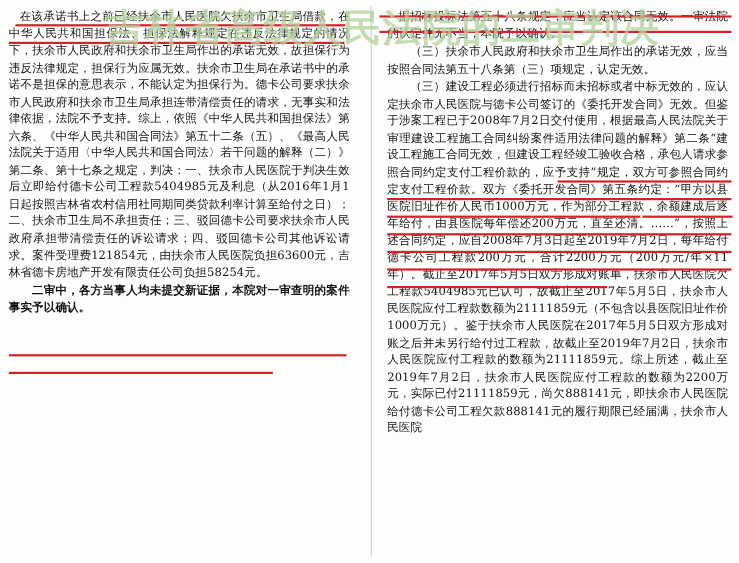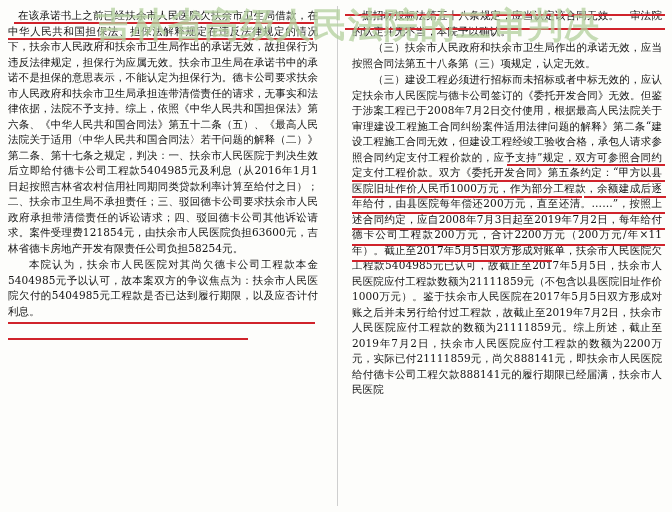--- a/index.html
+++ b/index.html
@@ -73,21 +73,21 @@
 </style>
 </head>
 <body>
 
 <div class="page">
 
   <div class="divider"></div>
 
   <div class="col col-left">
     <p class="para indent2">在该承诺书上之前已经扶余市人民医院欠扶余市卫生局借款，在中华人民共和国担保法、担保法解释规定在违反法律规定的情况下，扶余市人民政府和扶余市卫生局作出的承诺无效，故担保行为违反法律规定，担保行为应属无效。扶余市卫生局在承诺书中的承诺不是担保的意思表示，不能认定为担保行为。德卡公司要求扶余市人民政府和扶余市卫生局承担连带清偿责任的请求，无事实和法律依据，法院不予支持。综上，依照《中华人民共和国担保法》第六条、《中华人民共和国合同法》第五十二条（五）、《最高人民法院关于适用〈中华人民共和国合同法〉若干问题的解释（二）》第二条、第十七条之规定，判决：一、扶余市人民医院于判决生效后立即给付德卡公司工程款5404985元及利息（从2016年1月1日起按照吉林省农村信用社同期同类贷款利率计算至给付之日）；二、扶余市卫生局不承担责任；三、驳回德卡公司要求扶余市人民政府承担带清偿责任的诉讼请求；四、驳回德卡公司其他诉讼请求。案件受理费121854元，由扶余市人民医院负担63600元，吉林省德卡房地产开发有限责任公司负担58254元。</p>
-    <p class="para indent">本院认为，扶余市人民医院对其尚欠德卡公司工程款本金5404985元予以认可，故本案双方的争议焦点为：扶余市人民医院欠付的5404985元工程款是否已达到履行期限，以及应否计付利息。</p>
+    <p class="para indent bold">二审中，各方当事人均未提交新证据，本院对一审查明的案件事实予以确认。</p>
   </div>
 
   <div class="col col-right">
     <p class="para indent2">据招标投标法第五十八条规定，应当认定该合同无效。一审法院的认定并无不当，本院予以确认。</p>
     <p class="para indent">（三）扶余市人民政府和扶余市卫生局作出的承诺无效，应当按照合同法第五十八条第（三）项规定，认定无效。</p>
     <p class="para indent">（三）建设工程必须进行招标而未招标或者中标无效的，应认定扶余市人民医院与德卡公司签订的《委托开发合同》无效。但鉴于涉案工程已于2008年7月2日交付使用，根据最高人民法院关于审理建设工程施工合同纠纷案件适用法律问题的解释》第二条“建设工程施工合同无效，但建设工程经竣工验收合格，承包人请求参照合同约定支付工程价款的，应予支持”规定，双方可参照合同约定支付工程价款。双方《委托开发合同》第五条约定：“甲方以县医院旧址作价人民币1000万元，作为部分工程款，余额建成后逐年给付，由县医院每年偿还200万元，直至还清。……”，按照上述合同约定，应自2008年7月3日起至2019年7月2日，每年给付德卡公司工程款200万元，合计2200万元（200万元/年×11年）。截止至2017年5月5日双方形成对账单，扶余市人民医院欠工程款5404985元已认可，故截止至2017年5月5日，扶余市人民医院应付工程款数额为21111859元（不包含以县医院旧址作价1000万元）。鉴于扶余市人民医院在2017年5月5日双方形成对账之后并未另行给付过工程款，故截止至2019年7月2日，扶余市人民医院应付工程款的数额为21111859元。综上所述，截止至2019年7月2日，扶余市人民医院应付工程款的数额为2200万元，实际已付21111859元，尚欠888141元，即扶余市人民医院给付德卡公司工程欠款888141元的履行期限已经届满，扶余市人民医院</p>
   </div>
 
   <div class="redline" style="left:14px; top:22px; width:300px;"></div>
   <div class="redline" style="left:8px; top:38px; width:305px;"></div>

